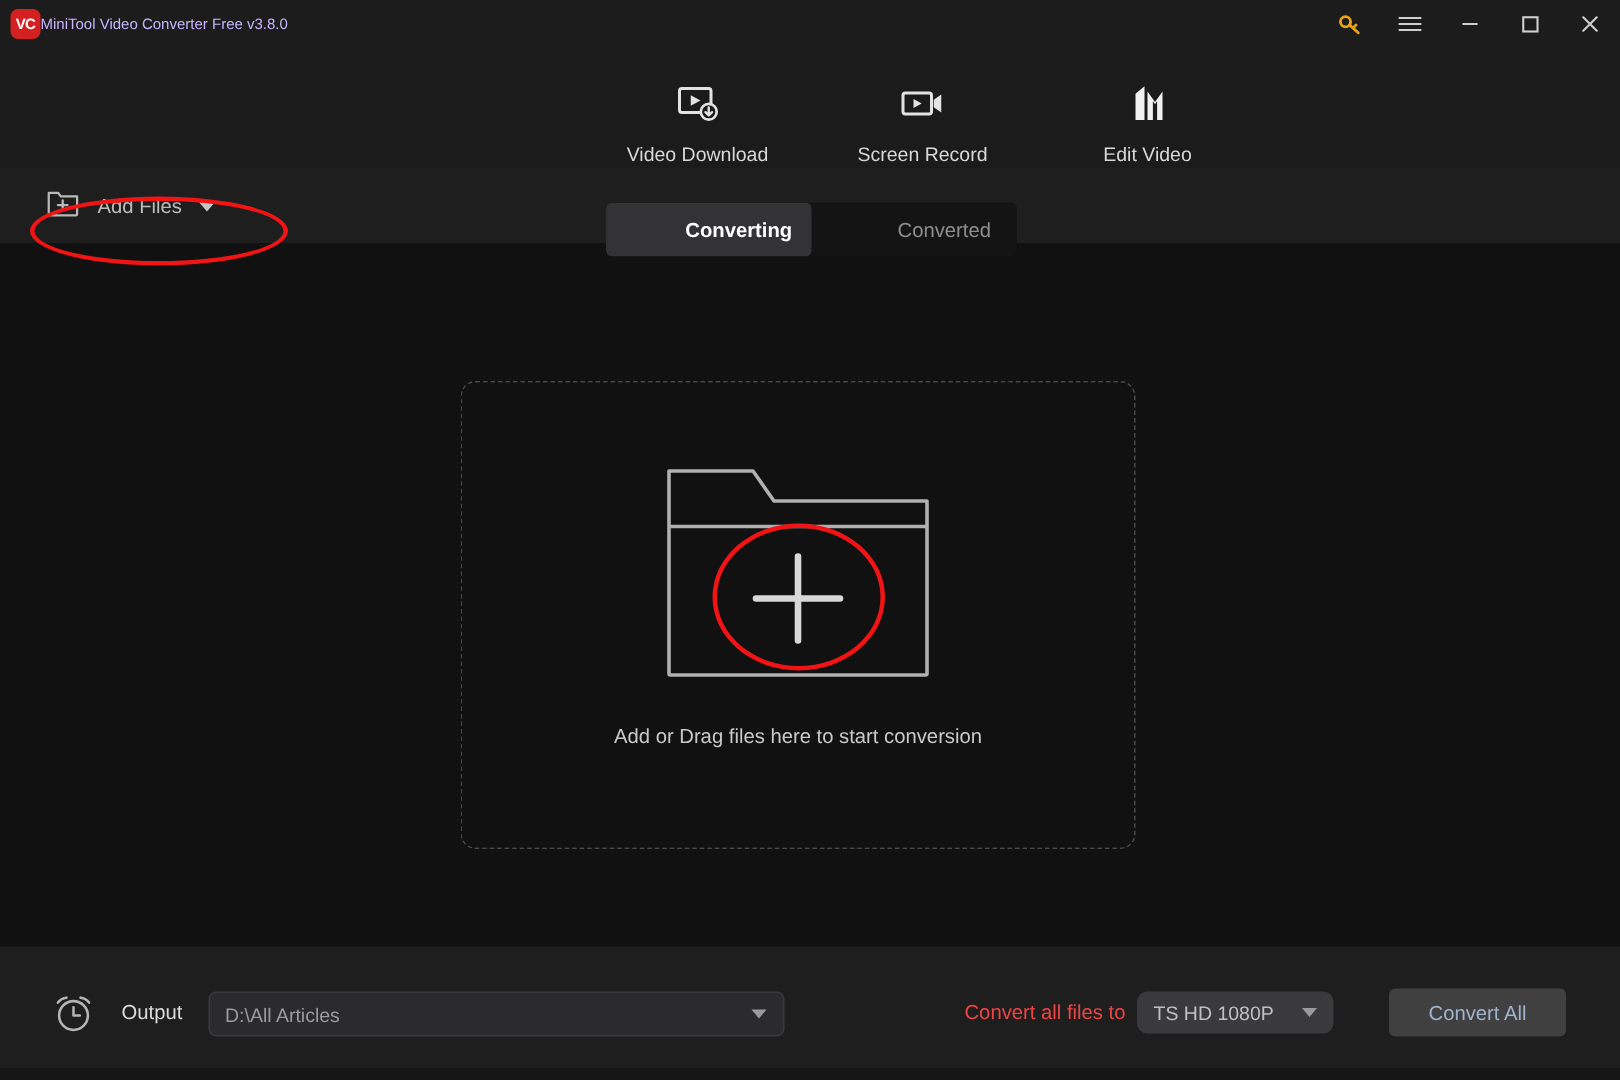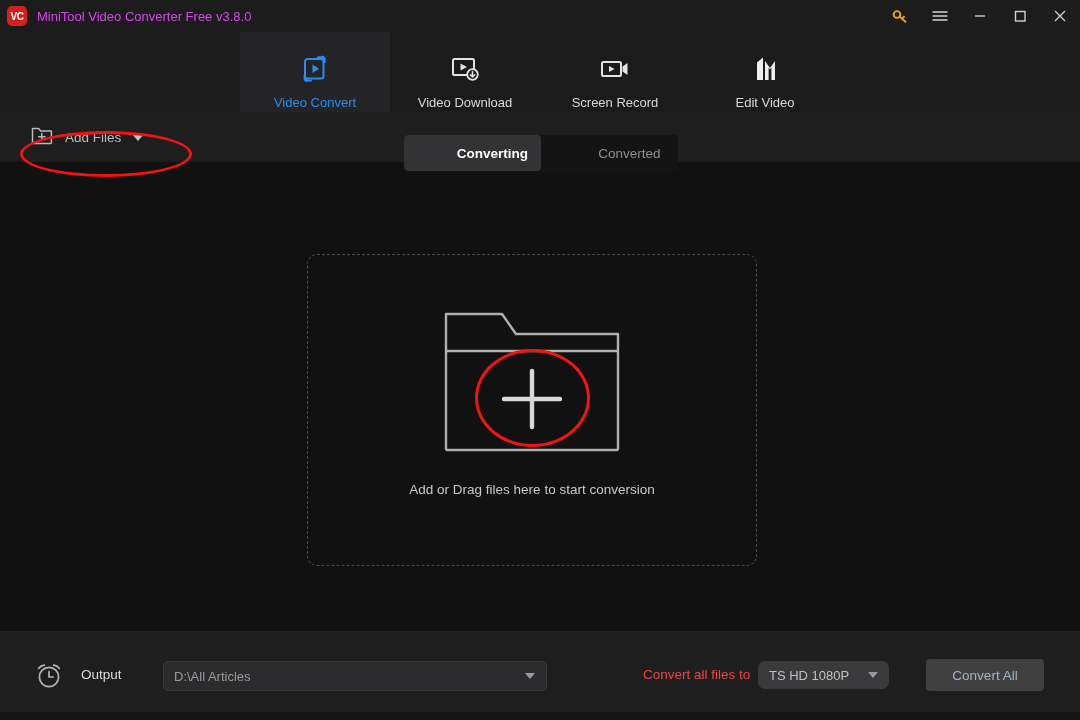--- a/index.html
+++ b/index.html
@@ -18,21 +18,21 @@
     display: flex; align-items: center;
   }
   .app-logo {
     width: 20px; height: 20px; margin-left: 7px;
     background: #d32020; border-radius: 5px;
     display: flex; align-items: center; justify-content: center;
     font-size: 10px; font-weight: bold; color: #ffffff;
     letter-spacing: -0.5px; 
   }
   .app-title {
-    margin-left: 10px; font-size: 13px; color: #d946ef;
+    font-size: 10px; color: #c4b5fd;
   }
   .win-ctrls {
     margin-left: auto; display: flex; align-items: center; height: 32px;
   }
   .win-btn {
     width: 40px; height: 32px;
     display: flex; align-items: center; justify-content: center;
   }
   .ic { fill: none; stroke: #cfcfcf; stroke-width: 1.4; }
 
@@ -110,21 +110,21 @@
     background: #161616;
   }
   .out-label {
     position: absolute; left: 81px; top: 667px;
     font-size: 13.5px; color: #dcdcdc;
   }
   .out-field {
     position: absolute; left: 139px; top: 661px;
     width: 384px; height: 30px;
     background: #2b2b2d; border: 1px solid #3a3a3c; border-radius: 5px;
-    display: flex; align-items: center; margin-left: 24px;
+    display: flex; align-items: center;
   }
   .out-field .val {
     margin-left: 10px; font-size: 13px; color: #9b9b9b;
   }
   .out-field .caret { margin-left: auto; margin-right: 11px; }
 
   .conv-label {
     position: absolute; left: 643px; top: 667px;
     font-size: 13.5px; color: #ef4444;
   }
@@ -177,33 +177,20 @@
     <div class="win-btn">
       <svg width="18" height="18" viewBox="0 0 18 18">
         <path class="ic" d="M4.5 4.5l9 9M13.5 4.5l-9 9" stroke-linecap="round"></path>
       </svg>
     </div>
   </div>
 </div>
 
 <div class="nav">
 
-  <div class="nav-tab active" style="left:240px;">
-    <div class="nav-icon">
-      <svg width="34" height="32" viewBox="0 0 34 32">
-        <path d="M7 8.5 a2.5 2.5 0 0 1 2.5-2.5 H23 a2.5 2.5 0 0 1 2.5 2.5 V23 a2.5 2.5 0 0 1-2.5 2.5 H9.5 A2.5 2.5 0 0 1 7 23 Z" fill="none" stroke="#2a8cf0" stroke-width="2"></path>
-        <path d="M14.5 11.5 L21 15.8 L14.5 20.1 Z" fill="#2a8cf0"></path>
-        <path d="M20 4.2 h4.6 a2 2 0 0 1 2 2 v3" fill="none" stroke="#2a8cf0" stroke-width="2" stroke-linecap="round"></path>
-        <path d="M24.2 2.2 l2.8 2.1 -2.8 2.1 z" fill="#2a8cf0"></path>
-        <path d="M13.2 27.5 H8.6 a2 2 0 0 1 -2 -2 v-3" fill="none" stroke="#2a8cf0" stroke-width="2" stroke-linecap="round"></path>
-        <path d="M9 25.4 l-2.8 2.1 2.8 2.1 z" fill="#2a8cf0"></path>
-      </svg>
-    </div>
-    <div class="label">Video Convert</div>
-  </div>
 
   <div class="nav-tab" style="left:390px;">
     <div class="nav-icon">
       <svg width="34" height="30" viewBox="0 0 34 30">
         <rect x="5" y="5" width="21" height="16" rx="1.6" fill="none" stroke="#e2e2e2" stroke-width="2"></rect>
         <path d="M12.5 9.5 L19 13 L12.5 16.5 Z" fill="#e2e2e2"></path>
         <circle cx="24.5" cy="20.5" r="5.3" fill="#1b1b1b" stroke="#e2e2e2" stroke-width="1.8"></circle>
         <path d="M24.5 17.6 v5.2 M22.3 20.8 l2.2 2.2 2.2 -2.2" fill="none" stroke="#e2e2e2" stroke-width="1.6" stroke-linecap="round" stroke-linejoin="round"></path>
       </svg>
     </div>

